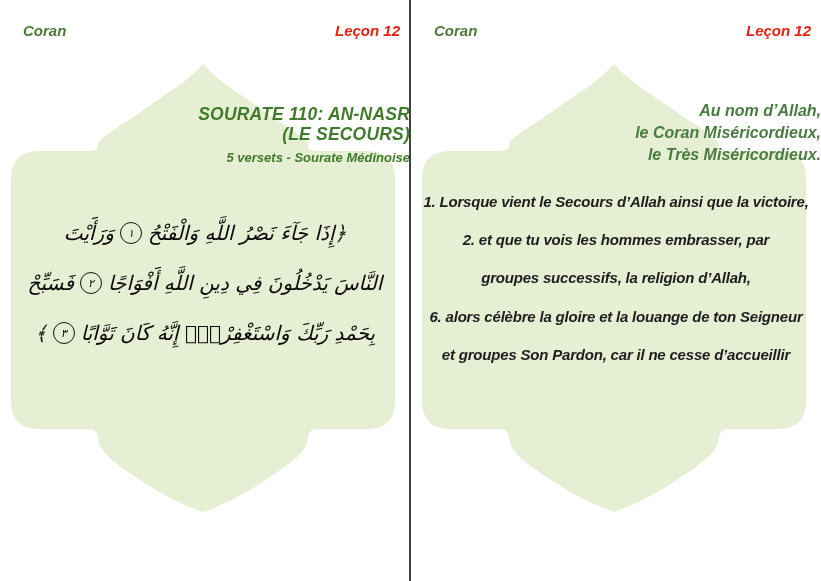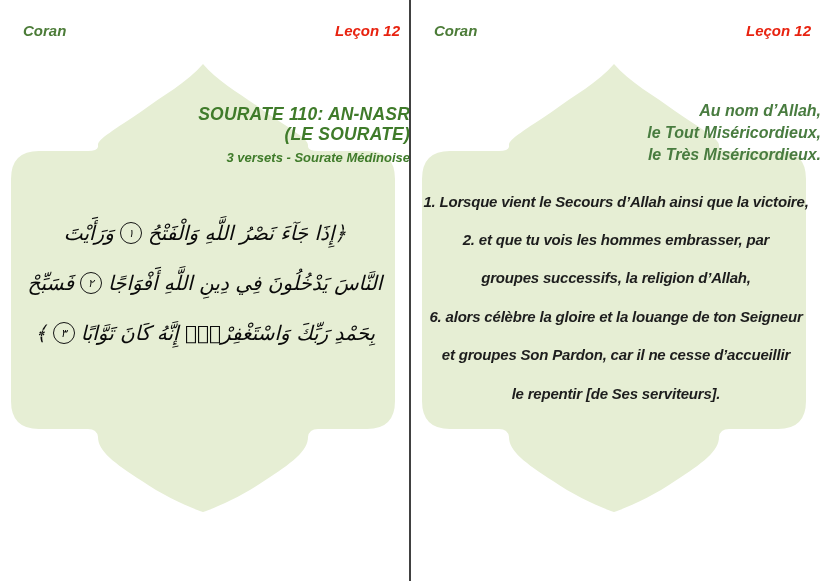--- a/index.html
+++ b/index.html
@@ -60,22 +60,22 @@
                L 98 84 C 98 78 114 69 142 50 C 162 35 188 21 203 3 Z"></path>
     </svg>
 
     <div class="page-header">
       <span class="h-book">Coran</span>
       <span class="h-lesson">Leçon 12</span>
     </div>
 
     <div class="titleblock">
       <div class="title">SOURATE 110: AN-NASR</div>
-      <div class="title">(LE SOURATE)</div>
-      <div class="subtitle">3 versets - Sourate Médinoise</div>
+      <div class="title">(LE SECOURS)</div>
+      <div class="subtitle">5 versets - Sourate Médinoise</div>
     </div>
 
     <div class="arabic">
       <div class="aline">
         <span>﴿إِذَا جَآءَ نَصْرُ اللَّهِ وَالْفَتْحُ</span>
         <span class="vm">
             <span>١</span>
           </span>
         <span>وَرَأَيْتَ</span>
       </div>
@@ -122,31 +122,30 @@
                L 98 84 C 98 78 114 69 142 50 C 162 35 188 21 203 3 Z"></path>
     </svg>
 
     <div class="page-header">
       <span class="h-book">Coran</span>
       <span class="h-lesson">Leçon 12</span>
     </div>
 
     <div class="bismillah">
       <div>Au nom d’Allah,</div>
-      <div>le Tout Miséricordieux,</div>
+      <div>le Coran Miséricordieux,</div>
       <div>le Très Miséricordieux.</div>
     </div>
 
     <div class="verses">
       <div class="vline">1. Lorsque vient le Secours d’Allah ainsi que la victoire,</div>
       <div class="vline">2. et que tu vois les hommes embrasser, par</div>
       <div class="vline">groupes successifs, la religion d’Allah,</div>
       <div class="vline">6. alors célèbre la gloire et la louange de ton Seigneur</div>
       <div class="vline">et groupes Son Pardon, car il ne cesse d’accueillir</div>
-      <div class="vline">le repentir [de Ses serviteurs].</div>
     </div>
 
     <div class="pagenum">
       <svg viewBox="0 0 36 36" aria-hidden="true">
         <circle cx="18" cy="18" r="16.5" fill="#62a9d6"></circle>
         <path fill="#8fbe5c" d="M5 13 Q8 6 16 3.5 L21 6 Q17 10 12 12 Q7 13 5 13 Z"></path>
         <path fill="#8fbe5c" d="M23 3.5 Q29 6 32 11 Q27 12 23.5 9 Z"></path>
         <path fill="#8fbe5c" d="M31 17 Q34 22 29.5 27.5 Q25 30.5 22 28.5 Q24.5 23 27.5 20.5 Z"></path>
         <path fill="#8fbe5c" d="M7.5 24 Q12 26 15 31 Q10 31.5 6.5 28 Z"></path>
       </svg>

